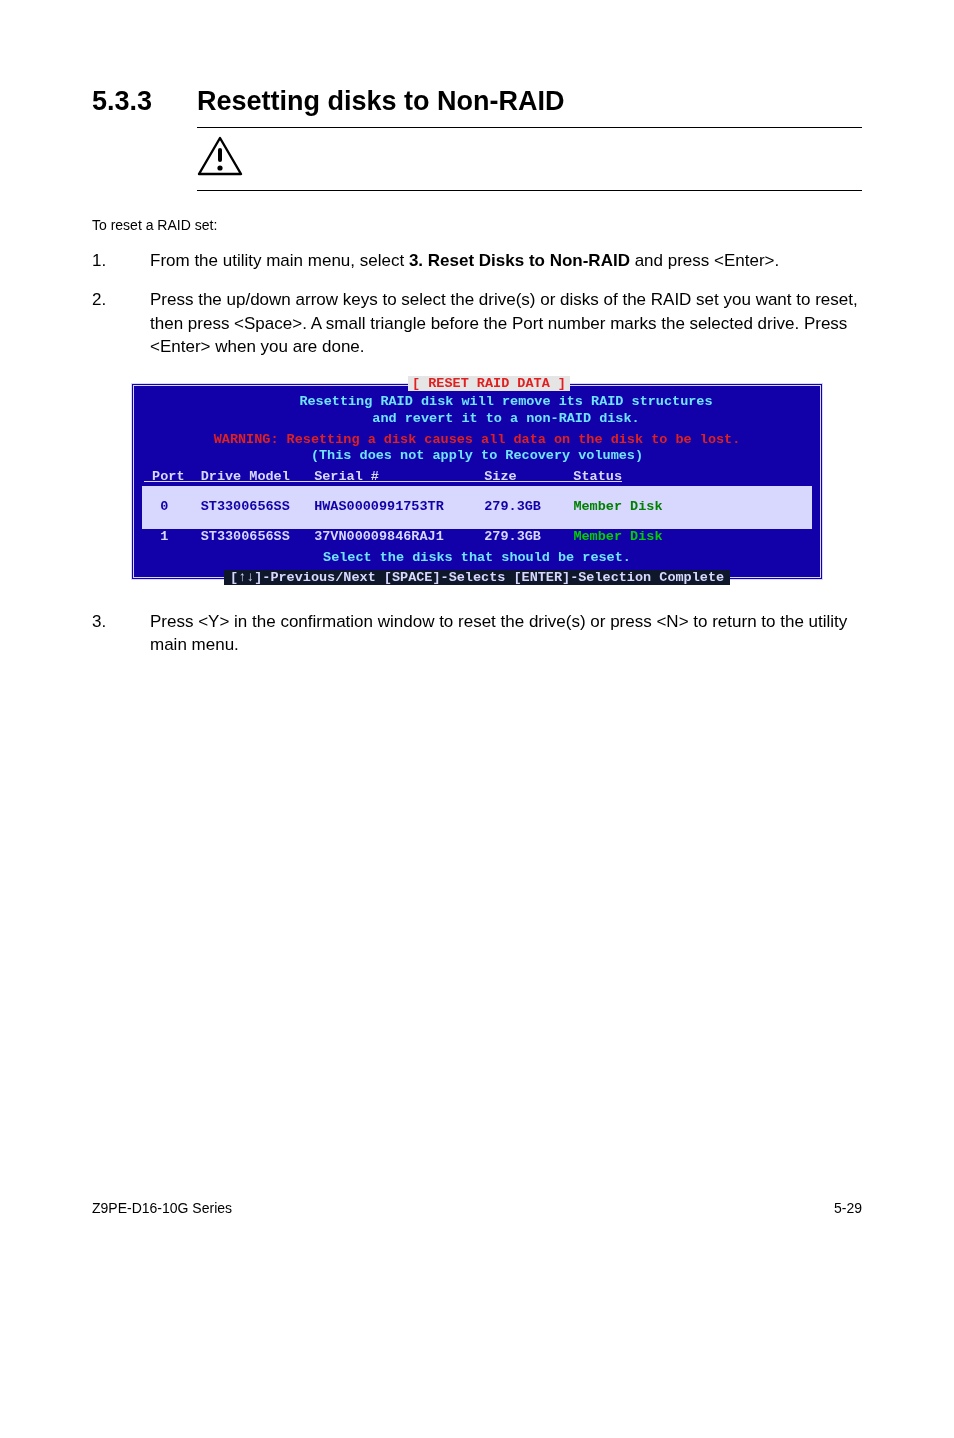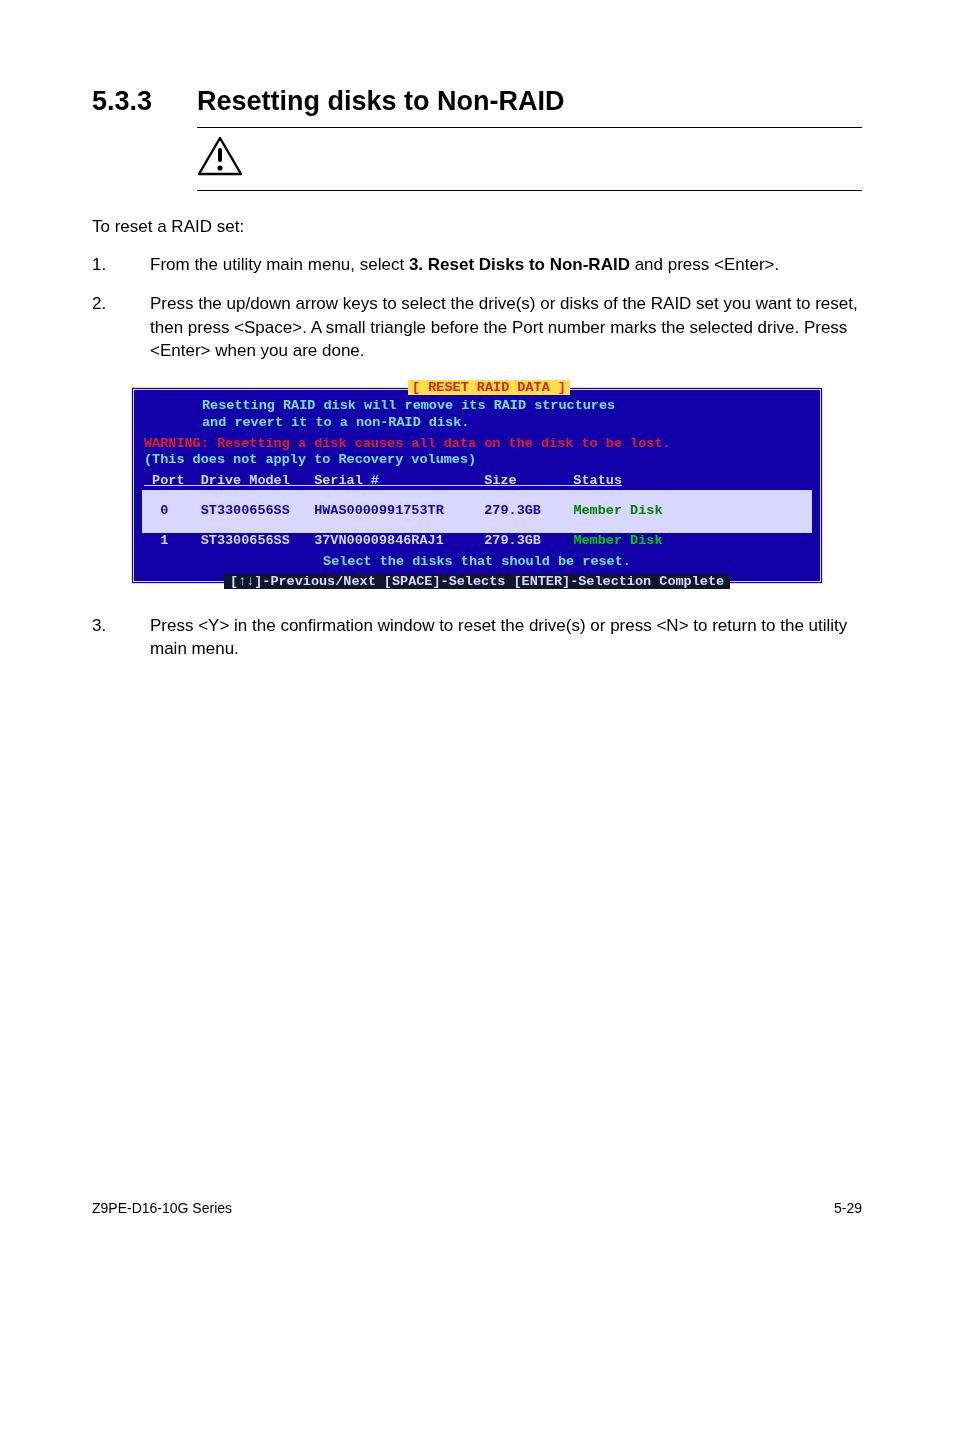--- a/index.html
+++ b/index.html
@@ -6,53 +6,53 @@
   html, body { width: 954px; background: #fff; font-family: Arial, Helvetica, sans-serif; color: #000; }
   .page { width: 954px; height: 1268px; position: relative; padding: 86px 92px 0 92px; }
 
   h2.section-title { font-size: 27px; font-weight: bold; margin-bottom: 10px; }
   h2.section-title .num { display: inline-block; width: 105px; }
 
   .note-row { display: flex; align-items: flex-start; gap: 20px; border-top: 1px solid #000; border-bottom: 1px solid #000; padding: 8px 0 10px 0; margin-left: 105px; margin-bottom: 26px; }
   .note-row .icon { flex: 0 0 auto; }
   .note-row .note-text { font-size: 15px; line-height: 1.32; }
 
-  .lead { font-size: 17px; margin-bottom: 16px; }
+  .lead { font-size: 14px; margin-bottom: 16px; }
 
   ol.steps { list-style: none; margin-bottom: 24px; }
   ol.steps li { display: flex; font-size: 17px; line-height: 1.38; margin-bottom: 16px; }
   ol.steps li .step-num { width: 58px; flex: 0 0 58px; }
   ol.steps li .step-body { flex: 1; }
 
   
   .term-wrap { margin: 0 auto 30px auto; width: 692px; }
   .term {
     background: #1200a8;
     color: #d8d8ff;
     font-family: "Courier New", monospace;
     font-size: 13.5px;
     line-height: 1.25;
     border: 3px double #d8d8ff;
     padding: 4px 10px 6px 10px;
     position: relative;
     font-weight: bold;
   }
   .term .titlebar { position: absolute; top: -0.75em; left: 0; right: 0; text-align: center; }
-  .term .titlebar span { background: #fde047; padding: 0 4px; margin-left: 24px; }
+  .term .titlebar span { background: #e5e5e5; padding: 0 4px; margin-left: 24px; }
   .term .legendbar { position: absolute; bottom: -0.75em; left: 0; right: 0; text-align: center; }
   .term .legendbar span { background: #0f172a; padding: 0 6px; }
   .term .red { color: #e02020; }
   .term .green { color: #00d000; }
   .term .cyan { color: #6fe3ff; }
   .term .row { white-space: pre; }
   .term .hdr-row { white-space: pre; text-decoration: underline; }
   .term .sel-row { background: #d8d8ff; color: #1200a8; white-space: pre; padding: 13px 2px; margin: 0 -2px; }
   .term .sel-row .green { color: #008000; }
   .term .center { text-align: center; }
-  .term .block { margin: 4px 0; }
+  .term .block { margin: 4px 0; text-align: center; }
   .term .indent { padding-left: 58px; }
 
   .footer { position: absolute; bottom: 52px; left: 92px; right: 92px; display: flex; justify-content: space-between; font-size: 14px; text-align: right; }
 </style>
 </head>
 <body>
 
 <div class="page">
 
   <h2 class="section-title">

